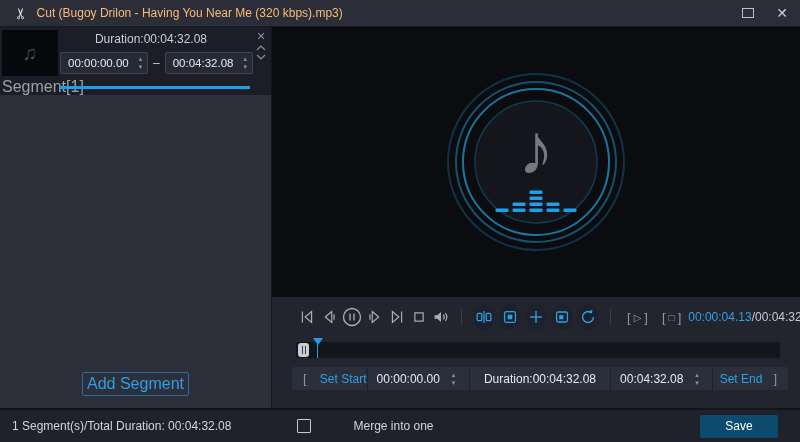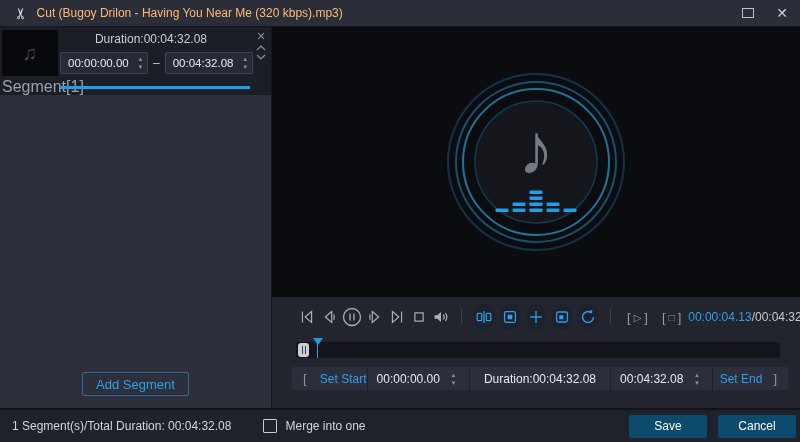--- a/index.html
+++ b/index.html
@@ -38,21 +38,21 @@
   .range-dash { color:#c9ccd4; font-size:12px; padding:0 5px; }
   .seg-side { position:absolute; right:3px; top:4px; width:14px; display:flex; flex-direction:column;
               align-items:center; gap:3px; color:#8a8f99; }
   .seg-side .x { font-size:11px; line-height:1; }
   .chev { width:10px; height:6px; }
   .seg-name { position:absolute; left:2px; top:51px; font-size:16px; color:#9aa0aa; }
   .seg-progress { position:absolute; left:60px; top:59px; width:190px; height:3px; background:#1e9fe8; }
   .list-rest { flex:1; }
   .left-buttons { flex:none; display:flex; justify-content:center; gap:10px; padding:0 0 12px; }
   .outline-btn { width:107px; height:24px; background:transparent; border:1px solid #2b6f9e;
-                 border-radius:2px; color:#2e9fe6; font-size:13px;
+                 border-radius:2px; color:#2e9fe6; font-size:16px;
                  font-family:"Liberation Sans", sans-serif; }
 
   
   .right { flex:1; min-width:0; display:flex; flex-direction:column; background:#23252e; }
   .viewer { height:270px; flex:none; background:#0b0c10; display:flex; align-items:center;
             justify-content:center; }
 
   .transport-row { height:40px; flex:none; display:flex; align-items:center;
                    padding:0 20px 0 24px; }
   .t-btn { width:25px; height:26px; display:flex; align-items:center; justify-content:center; }
@@ -79,21 +79,21 @@
               font-size:12px; }
   .bracket { color:#8e939e; padding:0 11px; font-size:13px; }
   .blue-label { color:#2e9fe6; flex:1; text-align:right; }
   .t-div { width:1px; height:23px; background:#1e212b; flex:none; }
   .trim-cell { display:flex; align-items:center; padding:0 9px; color:#e7e9ee; gap:7px; }
   .trim-cell .val { font-size:12px; }
   .dur-cell { padding:0 14px; color:#e7e9ee; }
 
   
   .footer { height:34px; flex:none; background:#1f222b; border-top:2px solid #121319;
-            display:flex; align-items:center; padding:0 4px 0 12px; }
+            display:flex; align-items:center; padding:0 22px 0 12px;gap:34px; }
   .summary { color:#d2d5db; font-size:12px; }
   .checkbox { width:14px; height:14px; border:1px solid #c6cad2; border-radius:1px;
               margin-left:32px; flex:none; background:transparent; }
   .merge-label { color:#d2d5db; font-size:12px; margin-left:8px; }
   .spacer { flex:1; }
   .btn-blue { width:78px; height:23px; background:#0c4a6e; border:none; border-radius:2px;
               color:#ffffff; font-size:12px; margin-left:11px;
               font-family:"Liberation Sans", sans-serif; }
 
   svg { display:block; }
@@ -317,16 +317,15 @@
 
     </div>
   </div>
 
   <div class="footer">
     <span class="summary">1 Segment(s)/Total Duration: 00:04:32.08</span>
     <span class="checkbox"></span>
     <span class="merge-label">Merge into one</span>
     <span class="spacer"></span>
     <button class="btn-blue">Save</button>
-    <button class="btn-blue">Cancel</button>
   </div>
 
 </div>
 
 </body></html>

